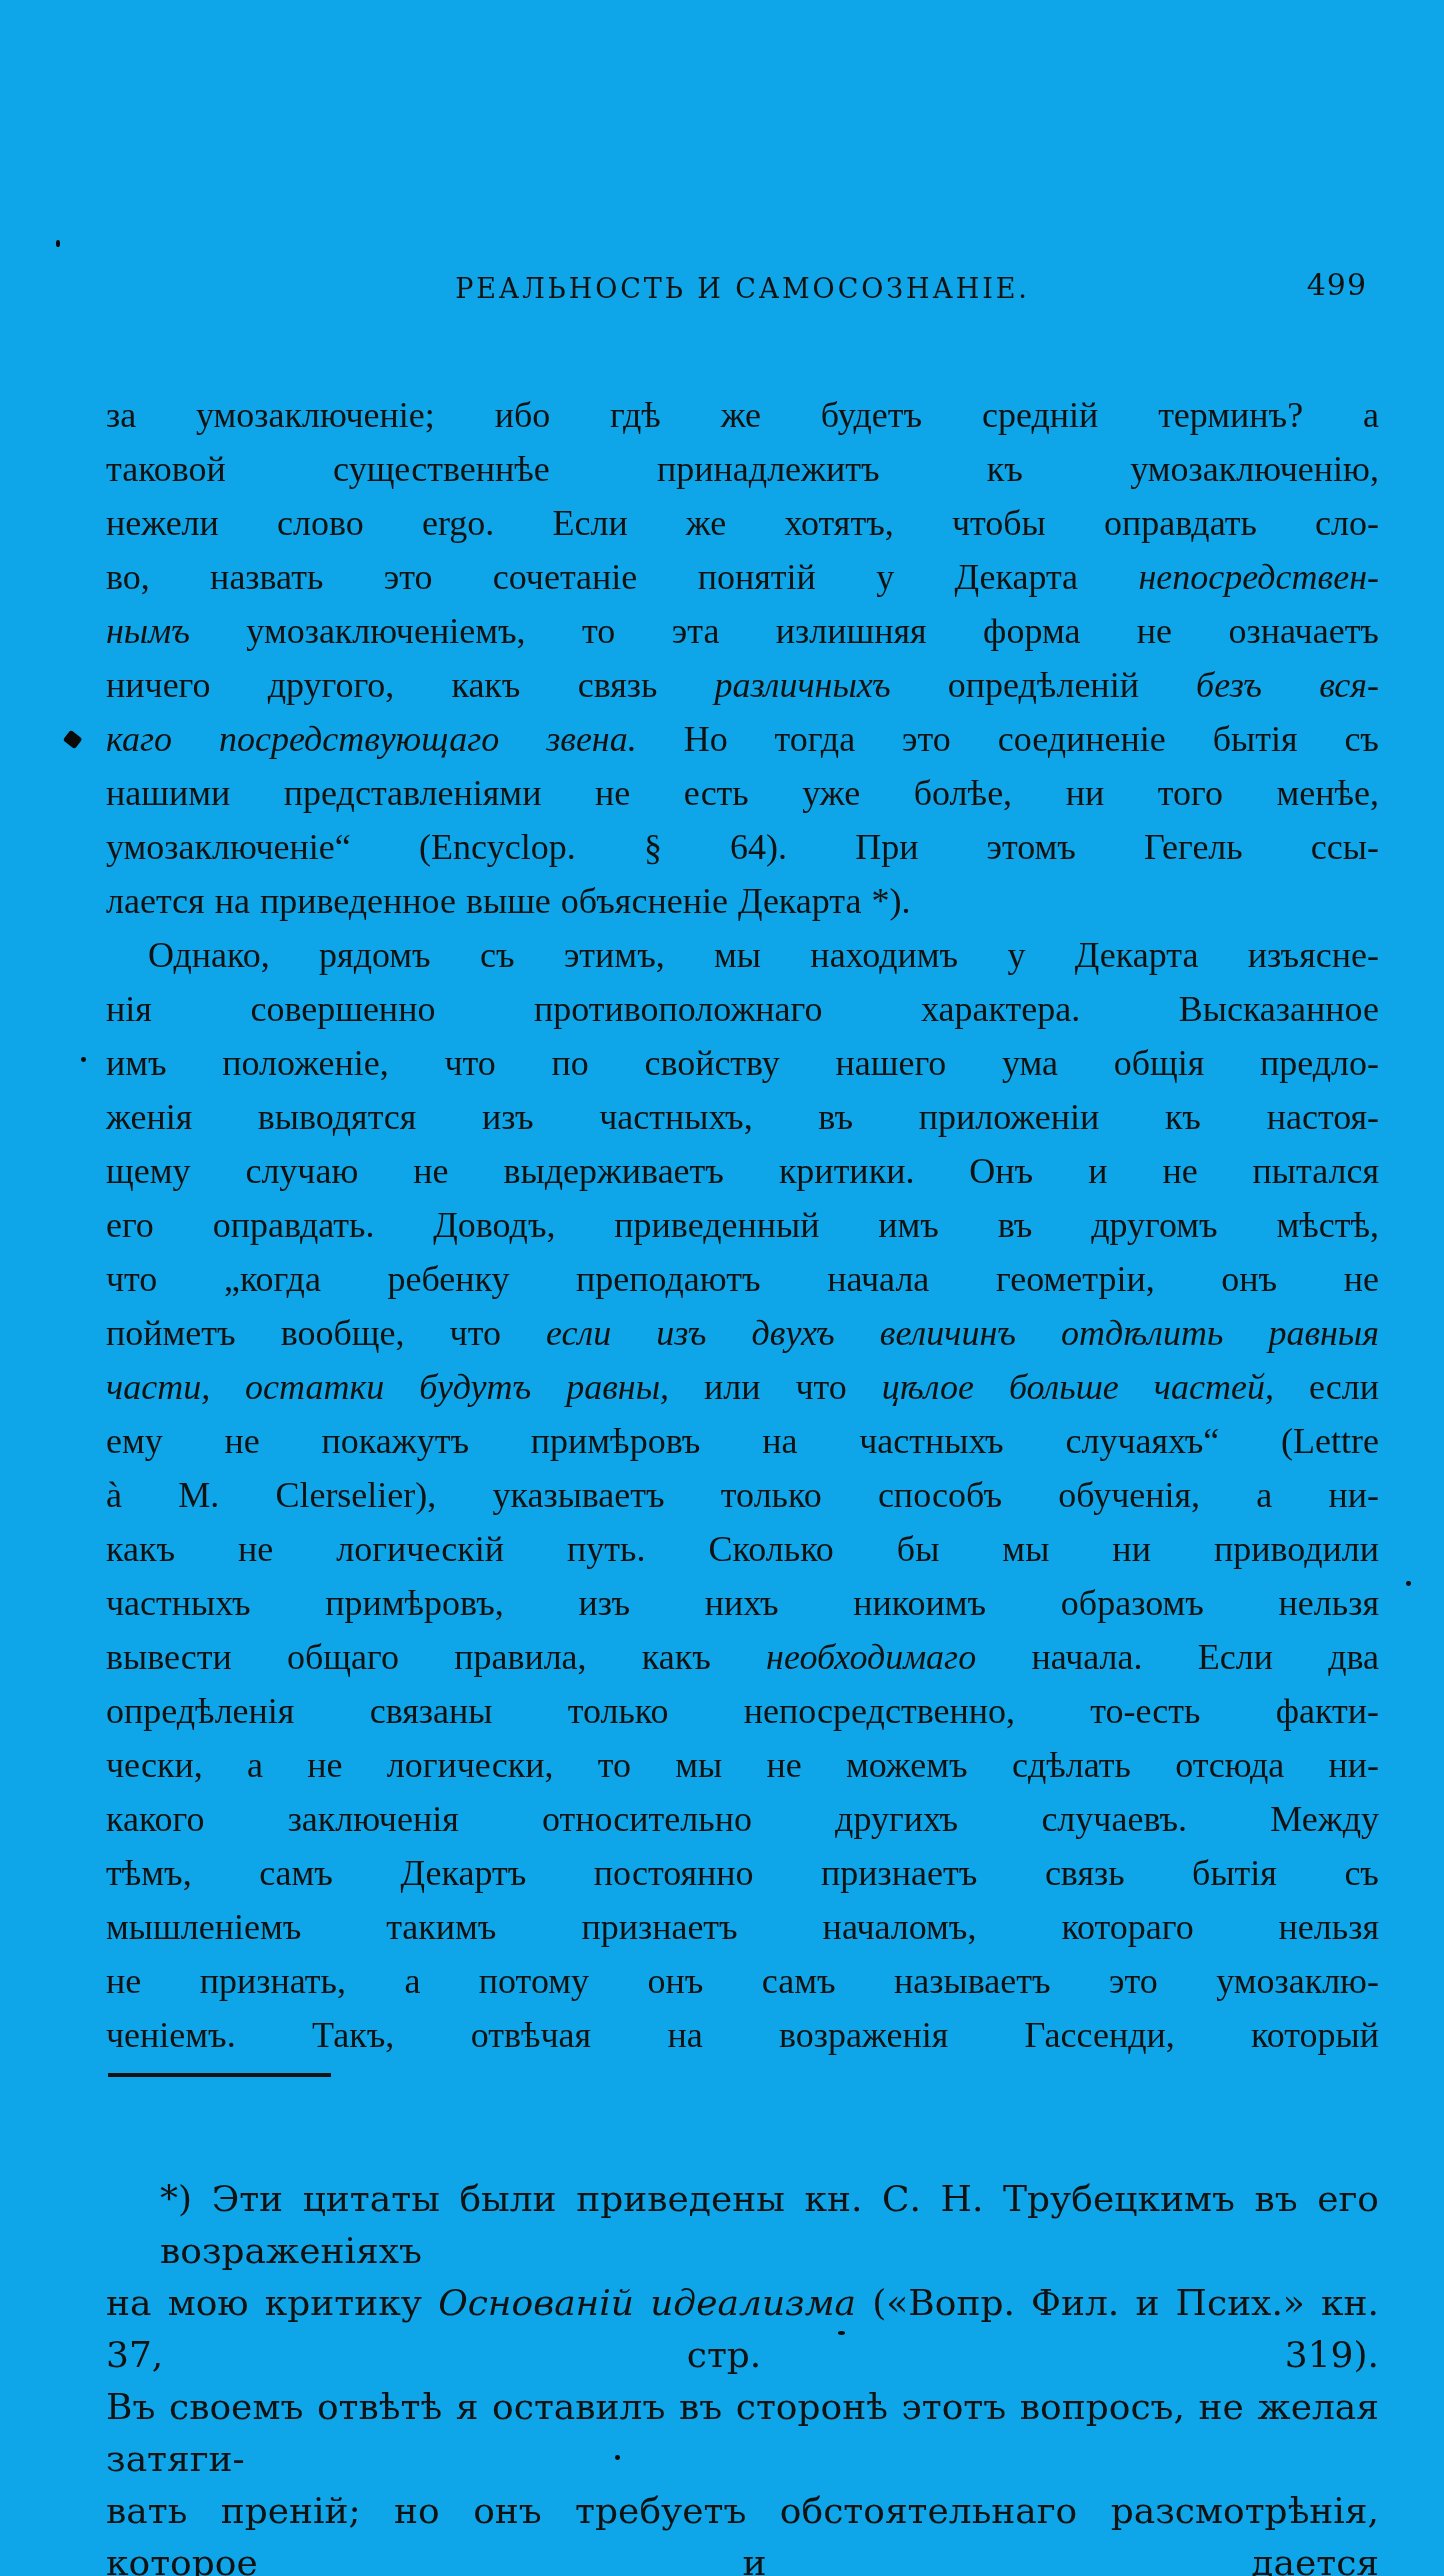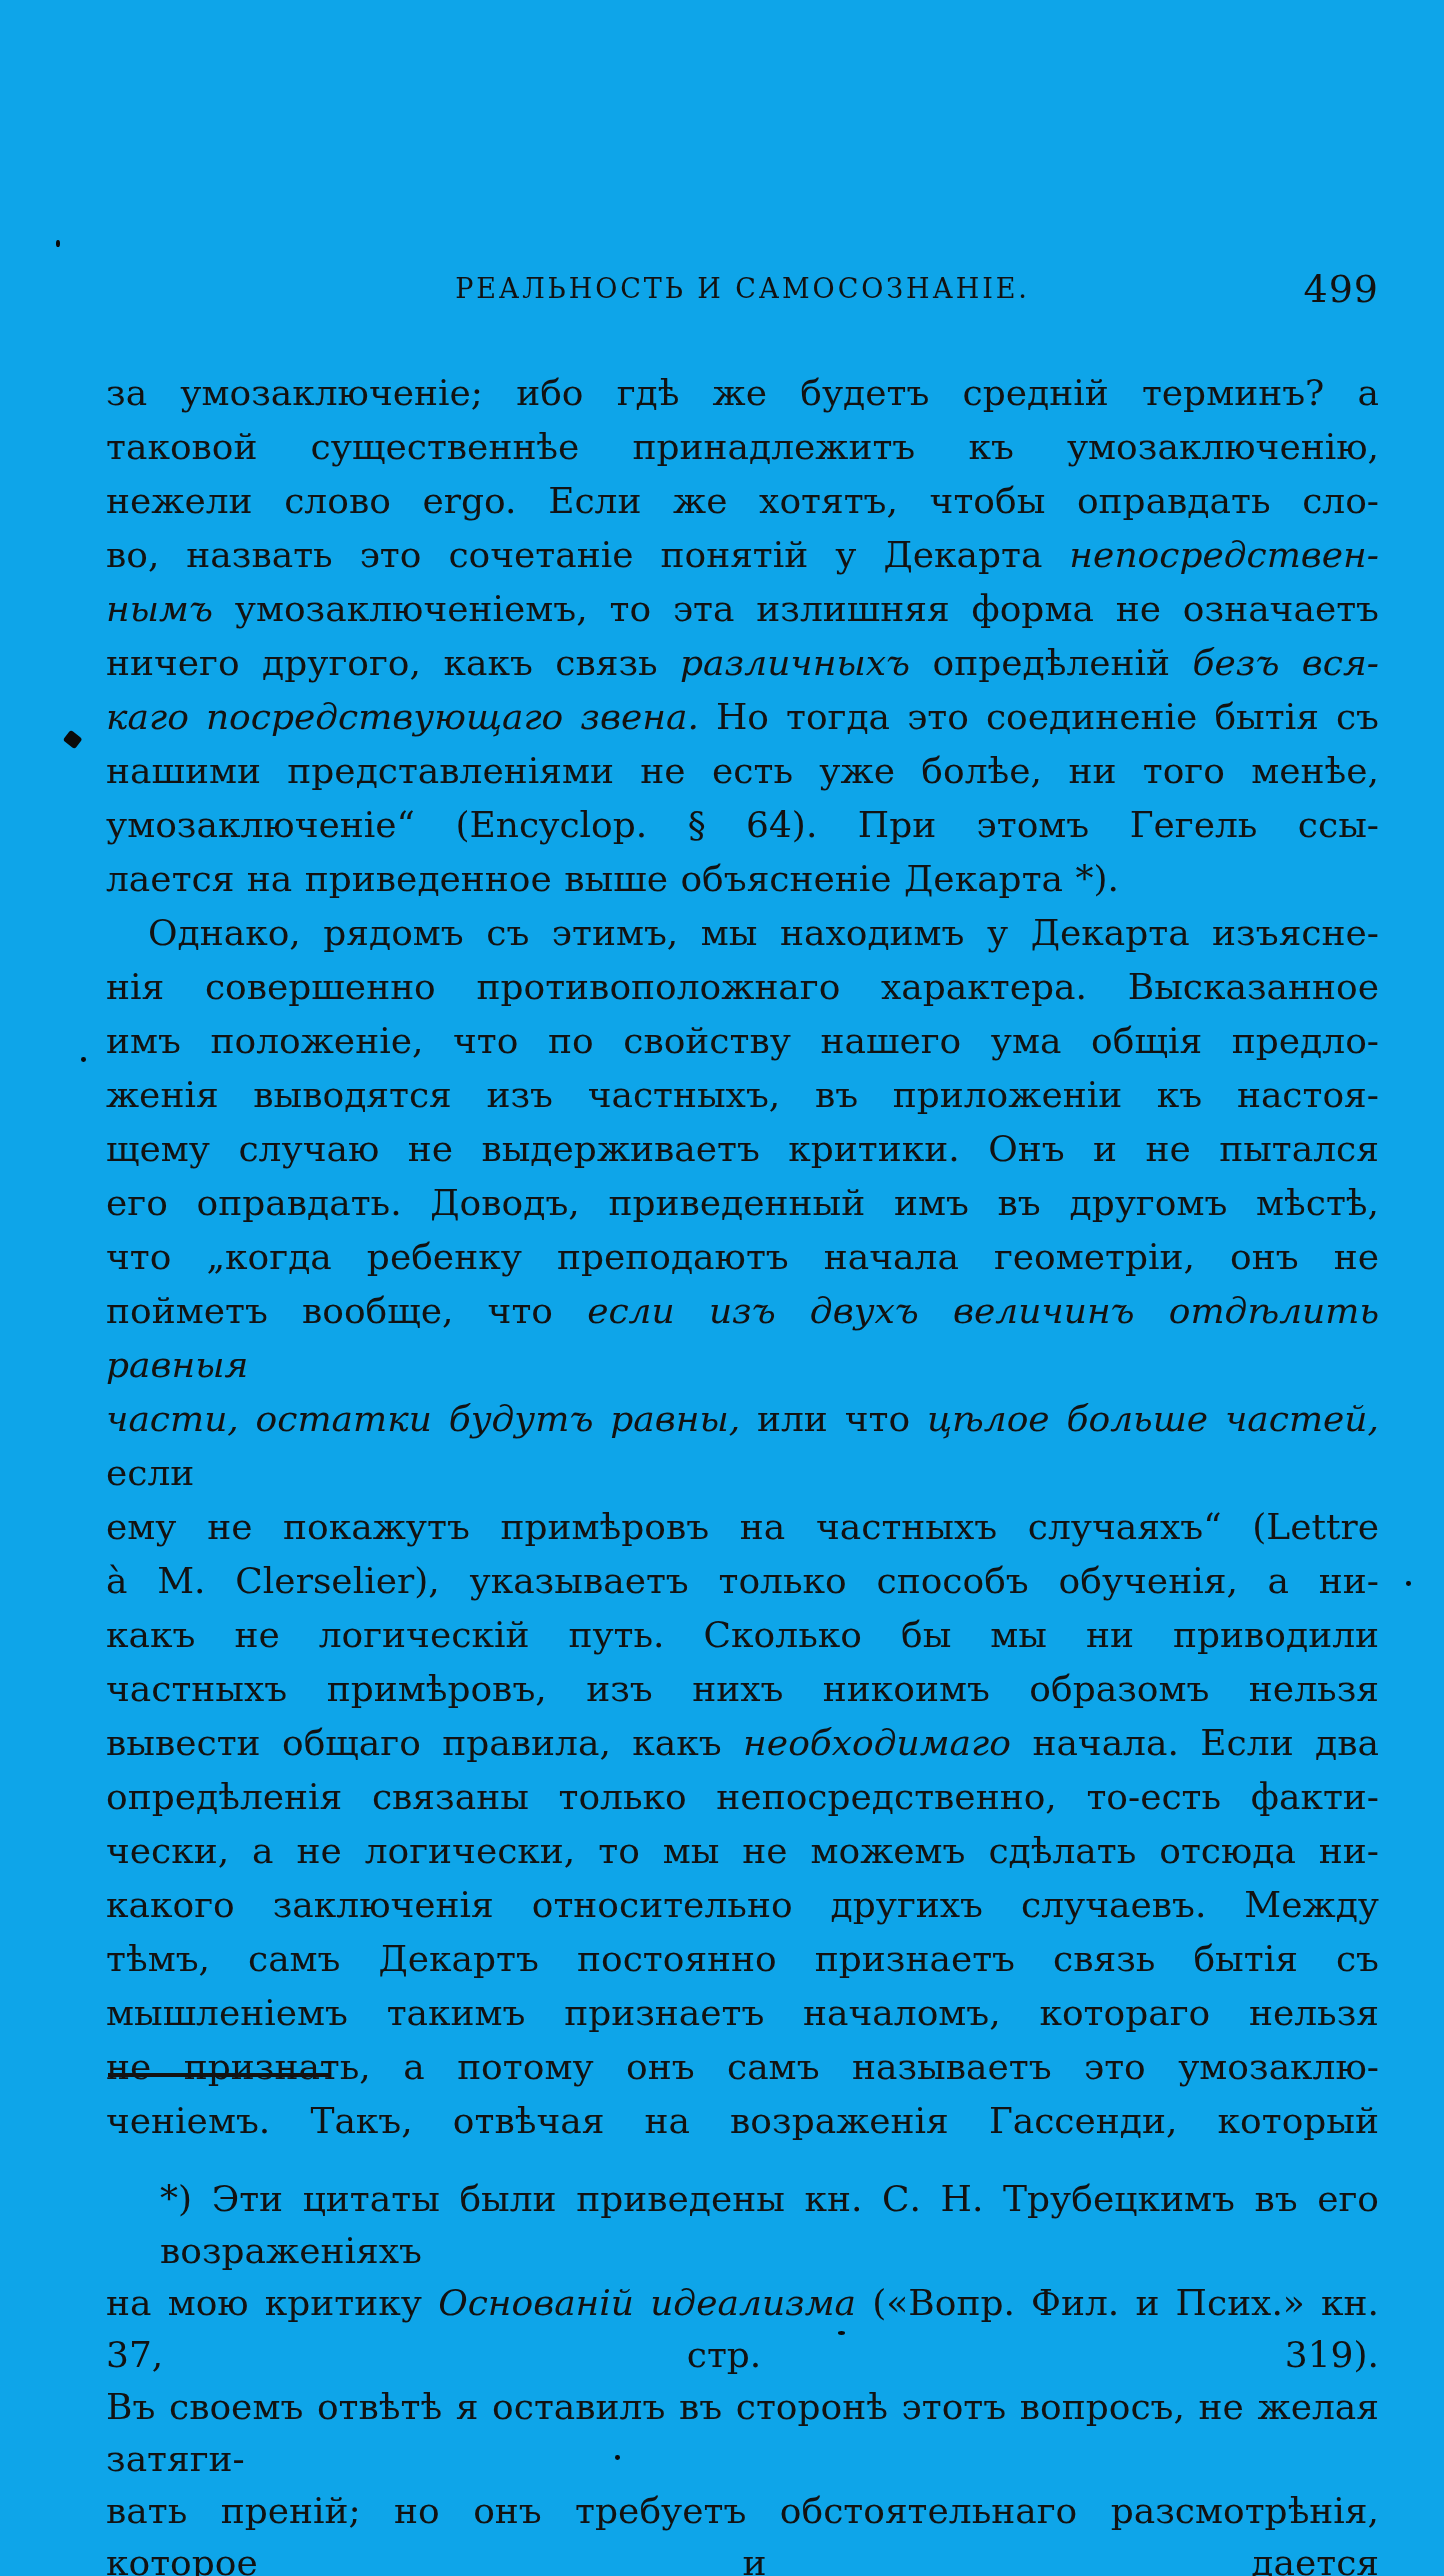--- a/index.html
+++ b/index.html
@@ -19,27 +19,27 @@
   .header-title{
     position:absolute;
     left:0;right:0;top:0;
     text-align:center;
     font-size:27px;
     letter-spacing:2.9px;
     white-space:nowrap;
   }
   .page-number{
     position:absolute;
-    right:0;top:-5.8px;
-    font-size:38px;
+    right:12px;top:-5.8px;
+    font-size:30px;
     letter-spacing:1px;
   }
   .body-text{
     position:absolute;
-    left:106px;top:366px;width:1273px;
+    left:106px;top:388px;width:1273px;font-family:Liberation Serif, serif;
   }
   .line{
     font-size:36px;
     line-height:54px;
     text-align:justify;
     text-align-last:justify;
     white-space:normal;
     word-spacing:1px;
   }
   .line.last{ text-align-last:left; }

